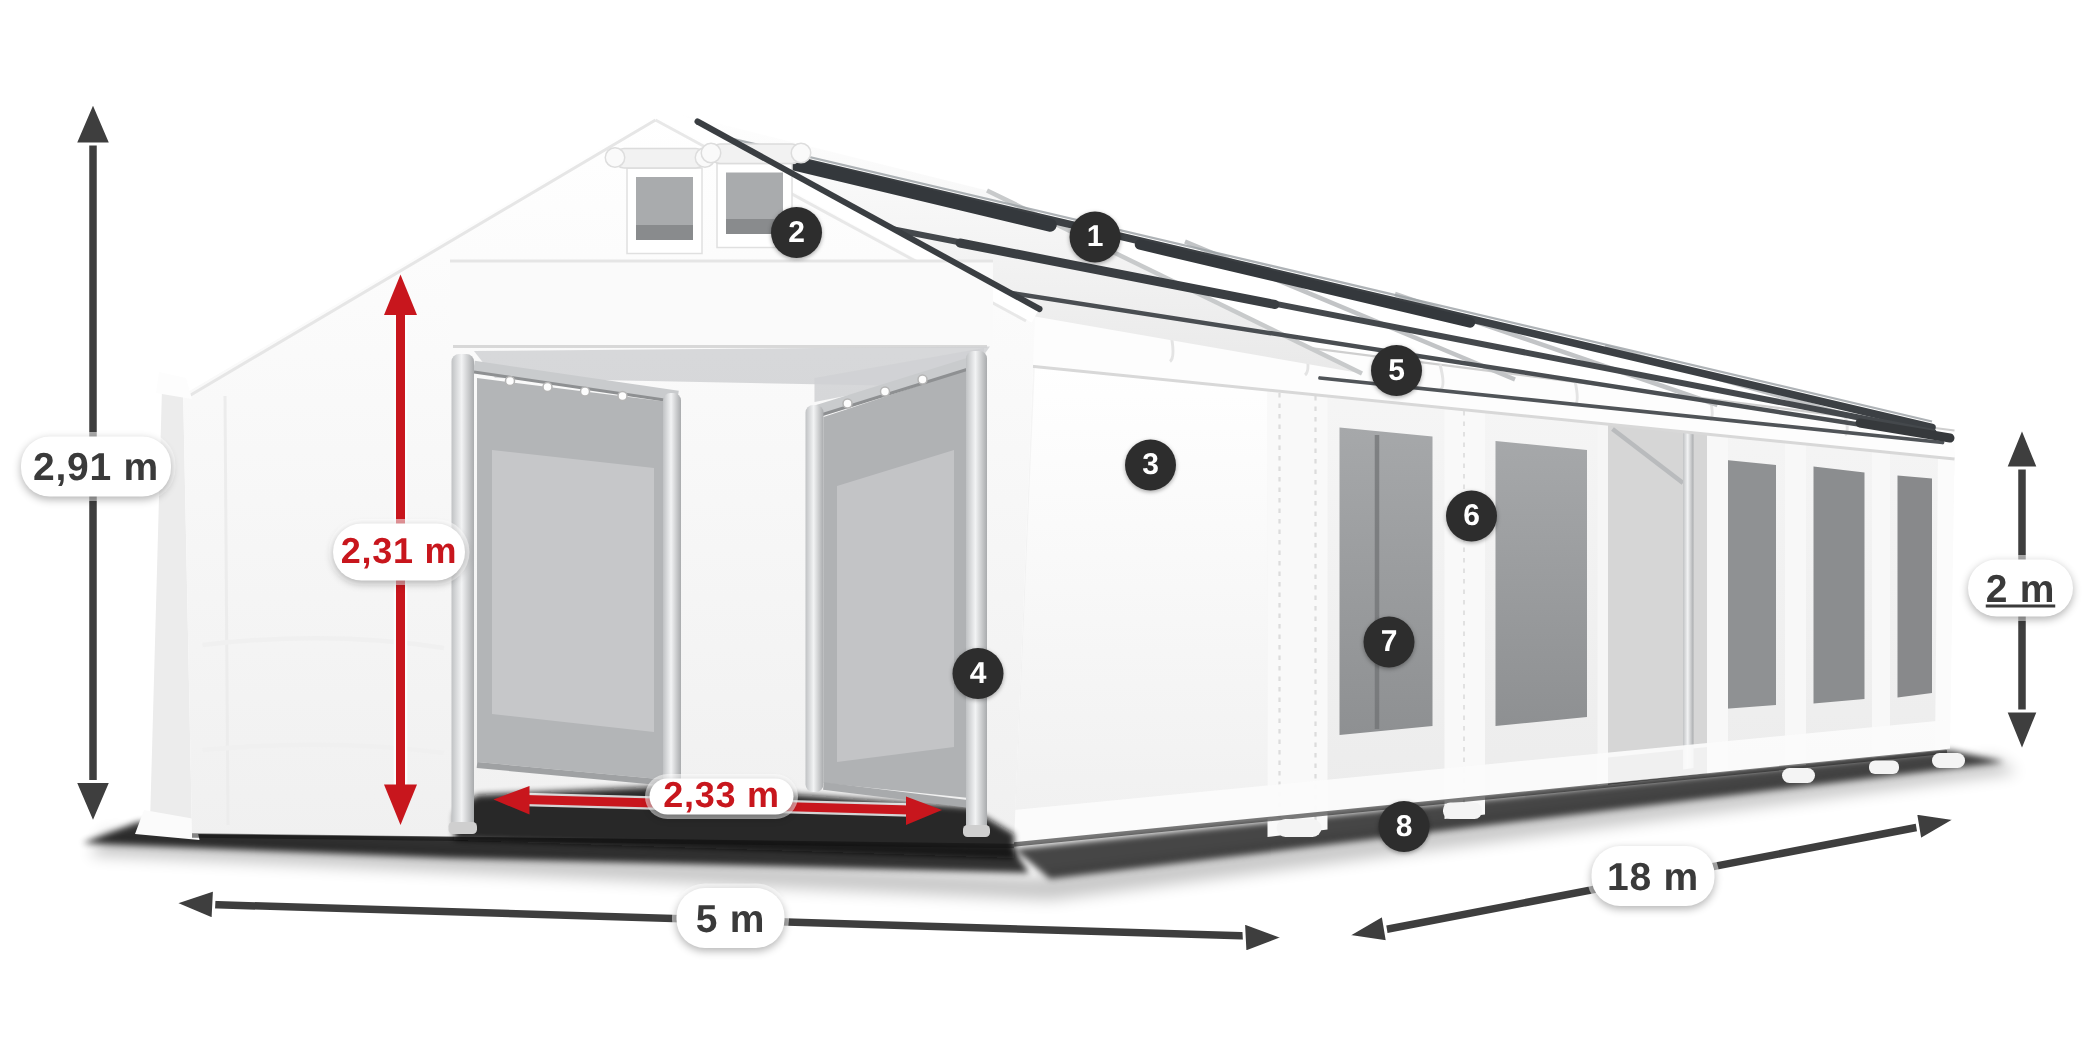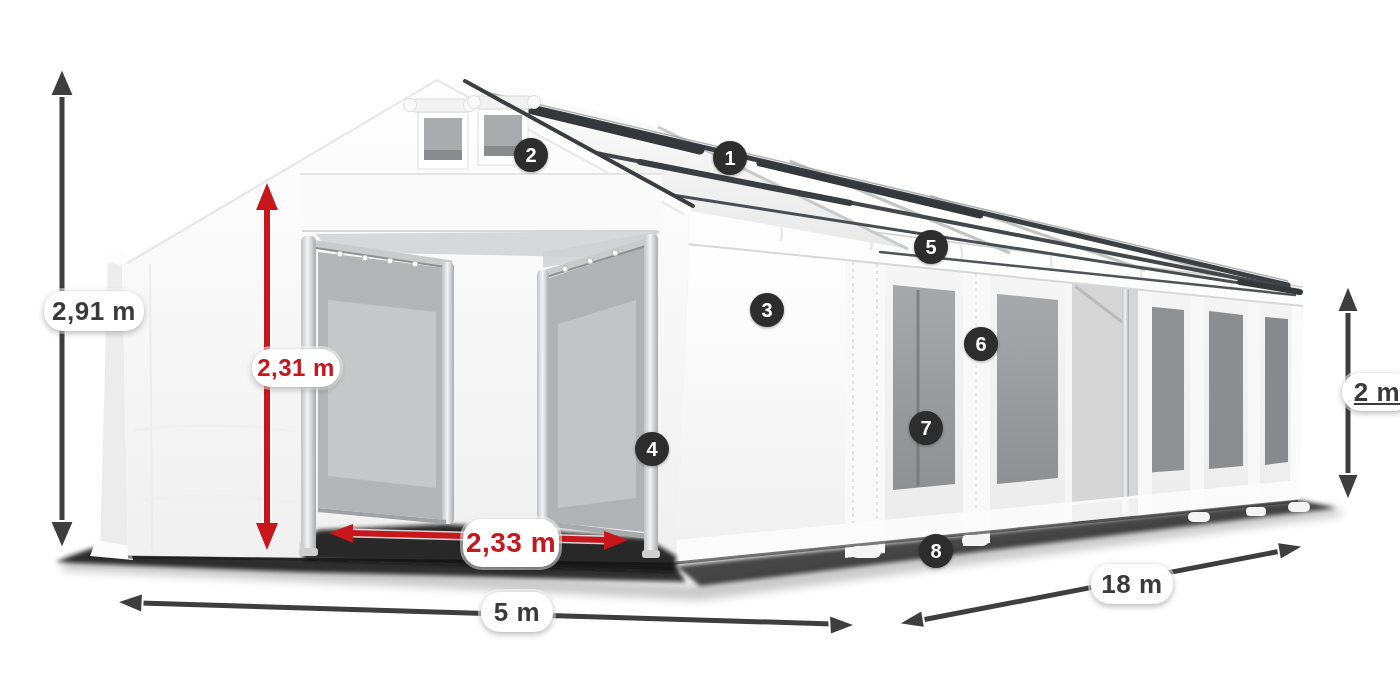--- a/index.html
+++ b/index.html
@@ -14,21 +14,21 @@
   #stage{
     position:relative;width:1400px;height:700px;background:#ffffff;
     font-family:"Liberation Sans",sans-serif;overflow:hidden;
   }
   #stage svg{position:absolute;left:0;top:0;}
   .pill{
     position:absolute;display:flex;align-items:center;justify-content:center;
     background:var(--pill-background);border-radius:19px;
     box-shadow:0 2px 6px rgba(0,0,0,.30), 0 0 0 3px rgba(255,255,255,.55);
     font-weight:700;color:var(--pill-text-dark);letter-spacing:.5px;
-    white-space:nowrap;z-index:6;margin-left:30px;
+    white-space:nowrap;z-index:6;
   }
   .pill.red{color:var(--dimension-red);}
   .badge{
     position:absolute;width:34px;height:34px;border-radius:50%;
     background:var(--badge-background);color:var(--badge-text);
     display:flex;align-items:center;justify-content:center;
     font-weight:700;font-size:20px;z-index:7;
     box-shadow:0 1px 3px rgba(0,0,0,.35);
   }
 </style>
@@ -259,21 +259,21 @@
       <line x1="1348" y1="304" x2="1348" y2="482" stroke="#ffffff" stroke-width="10" opacity="0.95"></line>
       <line x1="1348" y1="306" x2="1348" y2="480" stroke="#3e3e3e" stroke-width="5"></line>
       <polygon points="1348,285 1337,312 1359,312" fill="#3e3e3e" stroke="#ffffff" stroke-width="2"></polygon>
       <polygon points="1348,501 1337,474 1359,474" fill="#3e3e3e" stroke="#ffffff" stroke-width="2"></polygon>
     </g>
   </g>
 </svg>
 
 <div class="pill" style="left:14px;top:291px;width:100px;height:40px;font-size:26px;">2,91 m</div>
 <div class="pill red" style="left:222px;top:349px;width:88px;height:38px;font-size:24px;">2,31 m</div>
-<div class="pill red" style="left:433px;top:519px;width:96px;height:48px;font-size:28px;">2,33 m</div>
+<div class="pill red" style="left:433px;top:519px;width:96px;height:24px;font-size:24px;">2,33 m</div>
 <div class="pill" style="left:451px;top:592px;width:72px;height:40px;font-size:26px;">5 m</div>
 <div class="pill" style="left:1061px;top:564px;width:82px;height:40px;font-size:26px;">18 m</div>
 <div class="pill" style="left:1312px;top:373px;width:70px;height:38px;font-size:26px;text-decoration:underline;">2 m</div>
 
 <div class="badge" style="left:713px;top:141px;">1</div>
 <div class="badge" style="left:514px;top:138px;">2</div>
 <div class="badge" style="left:750px;top:293px;">3</div>
 <div class="badge" style="left:635px;top:432px;">4</div>
 <div class="badge" style="left:914px;top:230px;">5</div>
 <div class="badge" style="left:964px;top:327px;">6</div>

